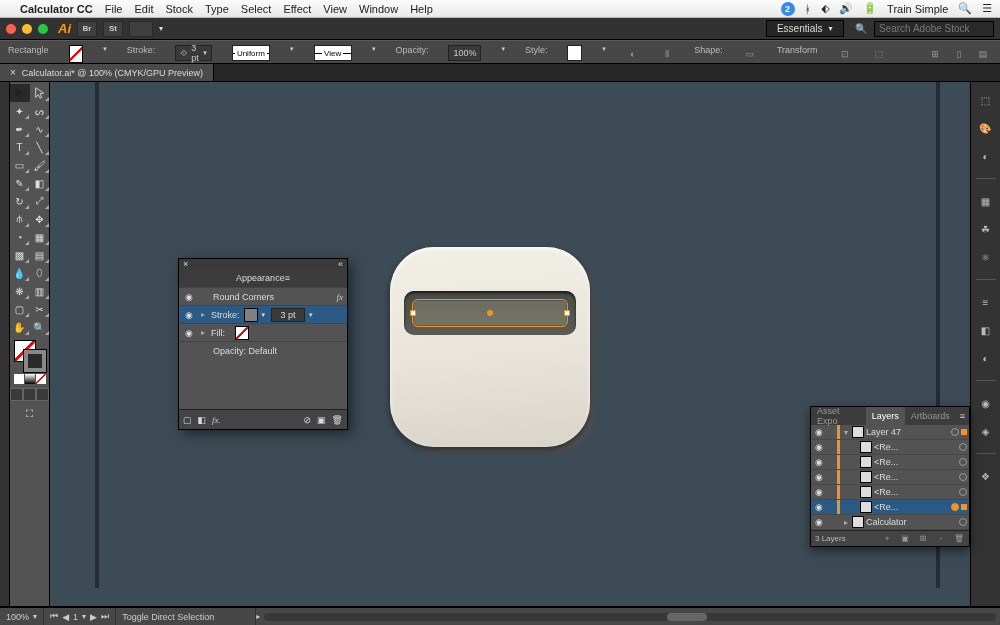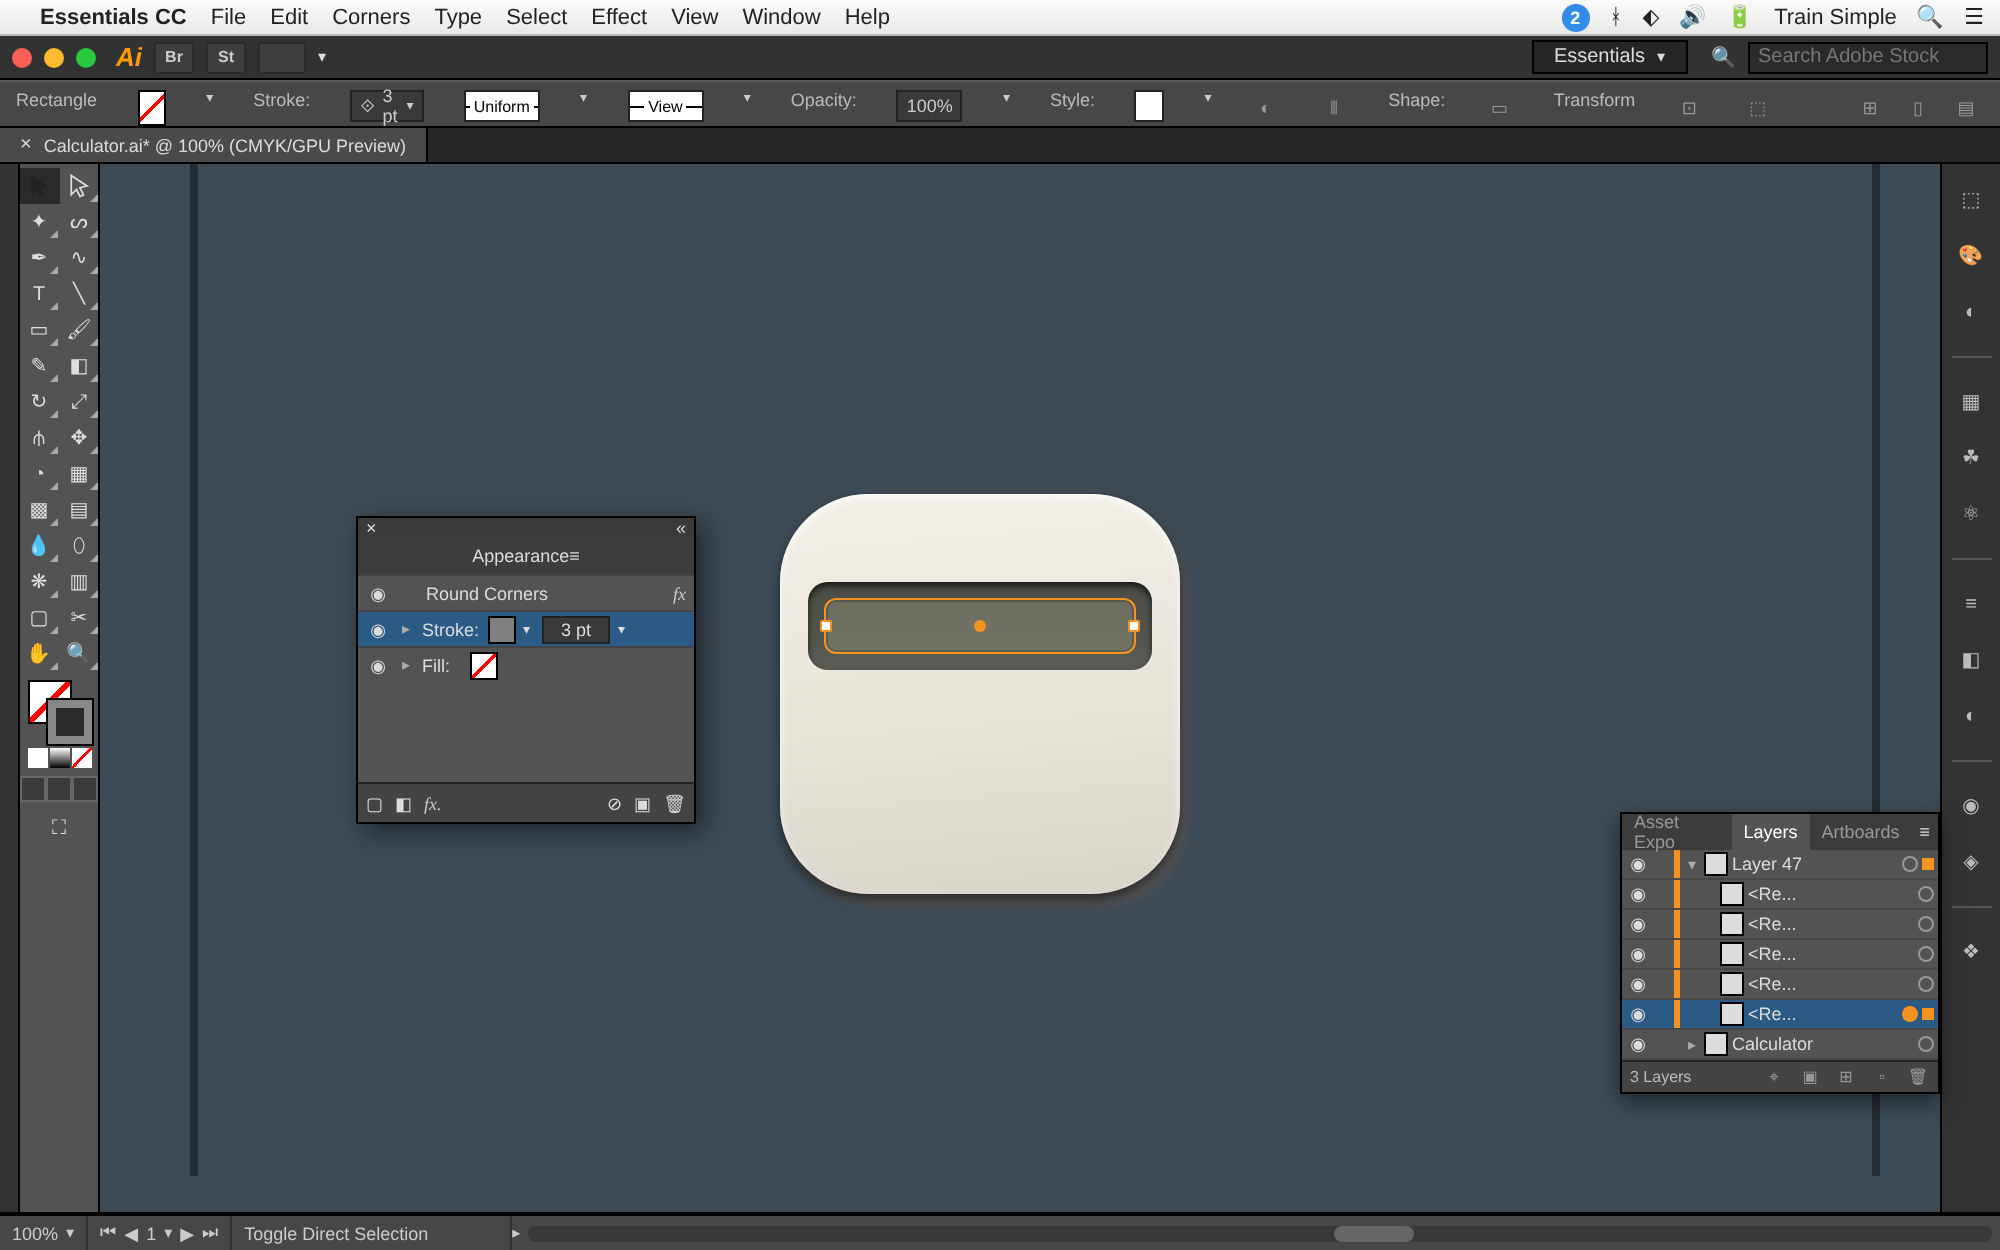--- a/index.html
+++ b/index.html
@@ -145,24 +145,24 @@
   .st-thumb{position:absolute;left:55%;width:40px;height:8px;background:#666;border-radius:4px}
 
   .arrow{font-size:8px}
 </style>
 </head>
 <body>
 
 <div class="mac-bar">
   <div class="mac-left">
     <span class="apple"></span>
-    <span style="font-weight:600">Essentials CC</span>
+    <span style="font-weight:600">Calculator CC</span>
     <span>File</span>
     <span>Edit</span>
-    <span>Corners</span>
+    <span>Stock</span>
     <span>Type</span>
     <span>Select</span>
     <span>Effect</span>
     <span>View</span>
     <span>Window</span>
     <span>Help</span>
   </div>
   <div class="mac-right">
     <span class="badge">2</span>
     <span>ᚼ</span>
@@ -369,20 +369,23 @@
           <div class="fp-val">
               <span>3 pt</span>
             </div>
             <span class="c-chev">▾</span>
         </div>
         <div class="fp-row">
           <div class="eye">◉</div>
           <div class="chev">▸</div>
           <span>Fill:</span>
           <div class="fp-swatch none" style="margin-left:6px"></div>
+        </div>
+        <div class="fp-row">
+          <span style="margin-left:30px">Opacity: Default</span>
         </div>
         <div style="height:50px"></div>
         <div class="fp-foot">
           <div class="fp-foot-l">
             <span>▢</span>
             <span>◧</span>
             <span class="fx">fx.</span>
           </div>
           <div class="fp-foot-r">
             <span>⊘</span>

